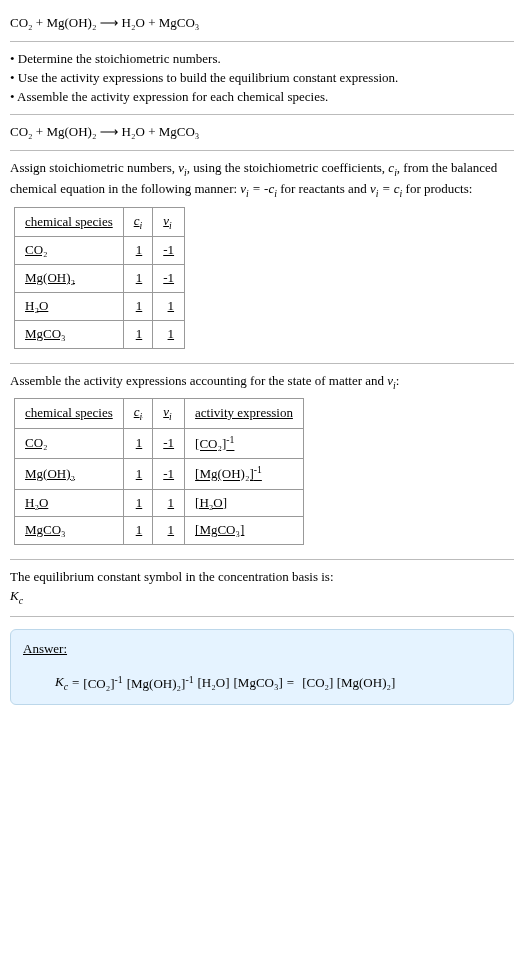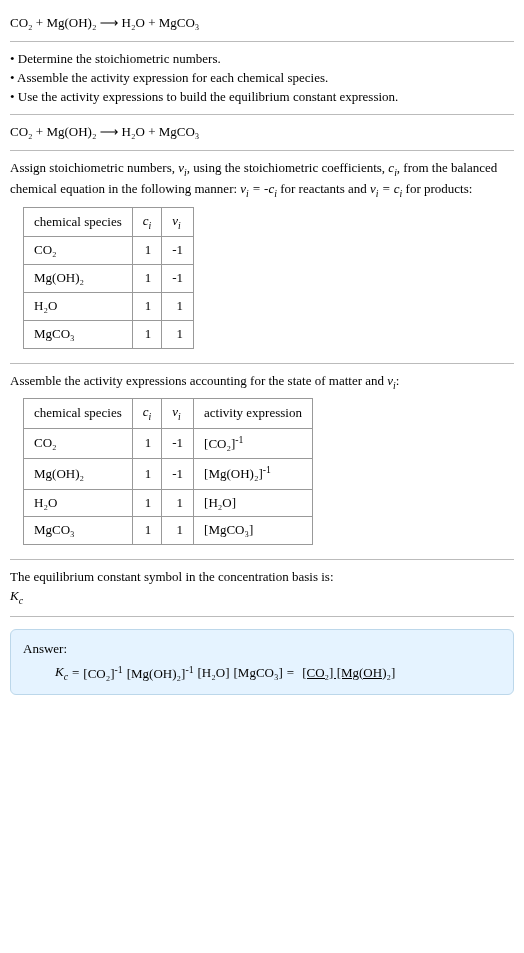--- a/index.html
+++ b/index.html
@@ -18,58 +18,59 @@
     hr {
       border: none;
       border-top: 1px solid #bbb;
       margin: 2px 0;
     }
     sub, sup {
       font-size: 0.75em;
     }
     table {
       border-collapse: collapse;
-      margin: 6px 13px;
+      margin: 6px 4px;
+      text-decoration: underline;
     }
     th, td {
       border: 1px solid #999;
       padding: 4px 10px;
       text-align: left;
       font-weight: normal;
     }
     td.num {
       text-align: right;
     }
     .answer-box {
       background: #e5f3ff;
       border: 1px solid #bcd7ea;
       border-radius: 6px;
       padding: 10px 12px;
       margin: 4px 0;
     }
     .answer-box .label {
-      margin-bottom: 4px;
+      margin-bottom: 14px;
+      text-decoration: underline;
     }
     .italic {
       font-style: italic;
     }
     .frac {
       display: inline-block;
       vertical-align: middle;
       text-align: center;
     }
     .frac .num {
       display: block;
       border-bottom: 1px solid #000;
       padding: 0 4px;
     }
     .frac .den {
       display: block;
       padding: 0 4px;
-      text-decoration: underline;
     }
     .eqline {
       display: flex;
       align-items: center;
       gap: 4px;
       flex-wrap: wrap;
     }
     .indent {
       padding-left: 32px;
     }
@@ -78,22 +79,22 @@
 <body>
 
 <div class="section">
   <div>CO₂ + Mg(OH)₂ ⟶ H₂O + MgCO₃</div>
 </div>
 
 <hr>
 
 <div class="section">
   <div>• Determine the stoichiometric numbers.</div>
+  <div>• Use the activity expressions to build the equilibrium constant expression.</div>
   <div>• Assemble the activity expression for each chemical species.</div>
-  <div>• Use the activity expressions to build the equilibrium constant expression.</div>
 </div>
 
 <hr>
 
 <div class="section">
   <div>CO₂ + Mg(OH)₂ ⟶ H₂O + MgCO₃</div>
 </div>
 
 <hr>
 

